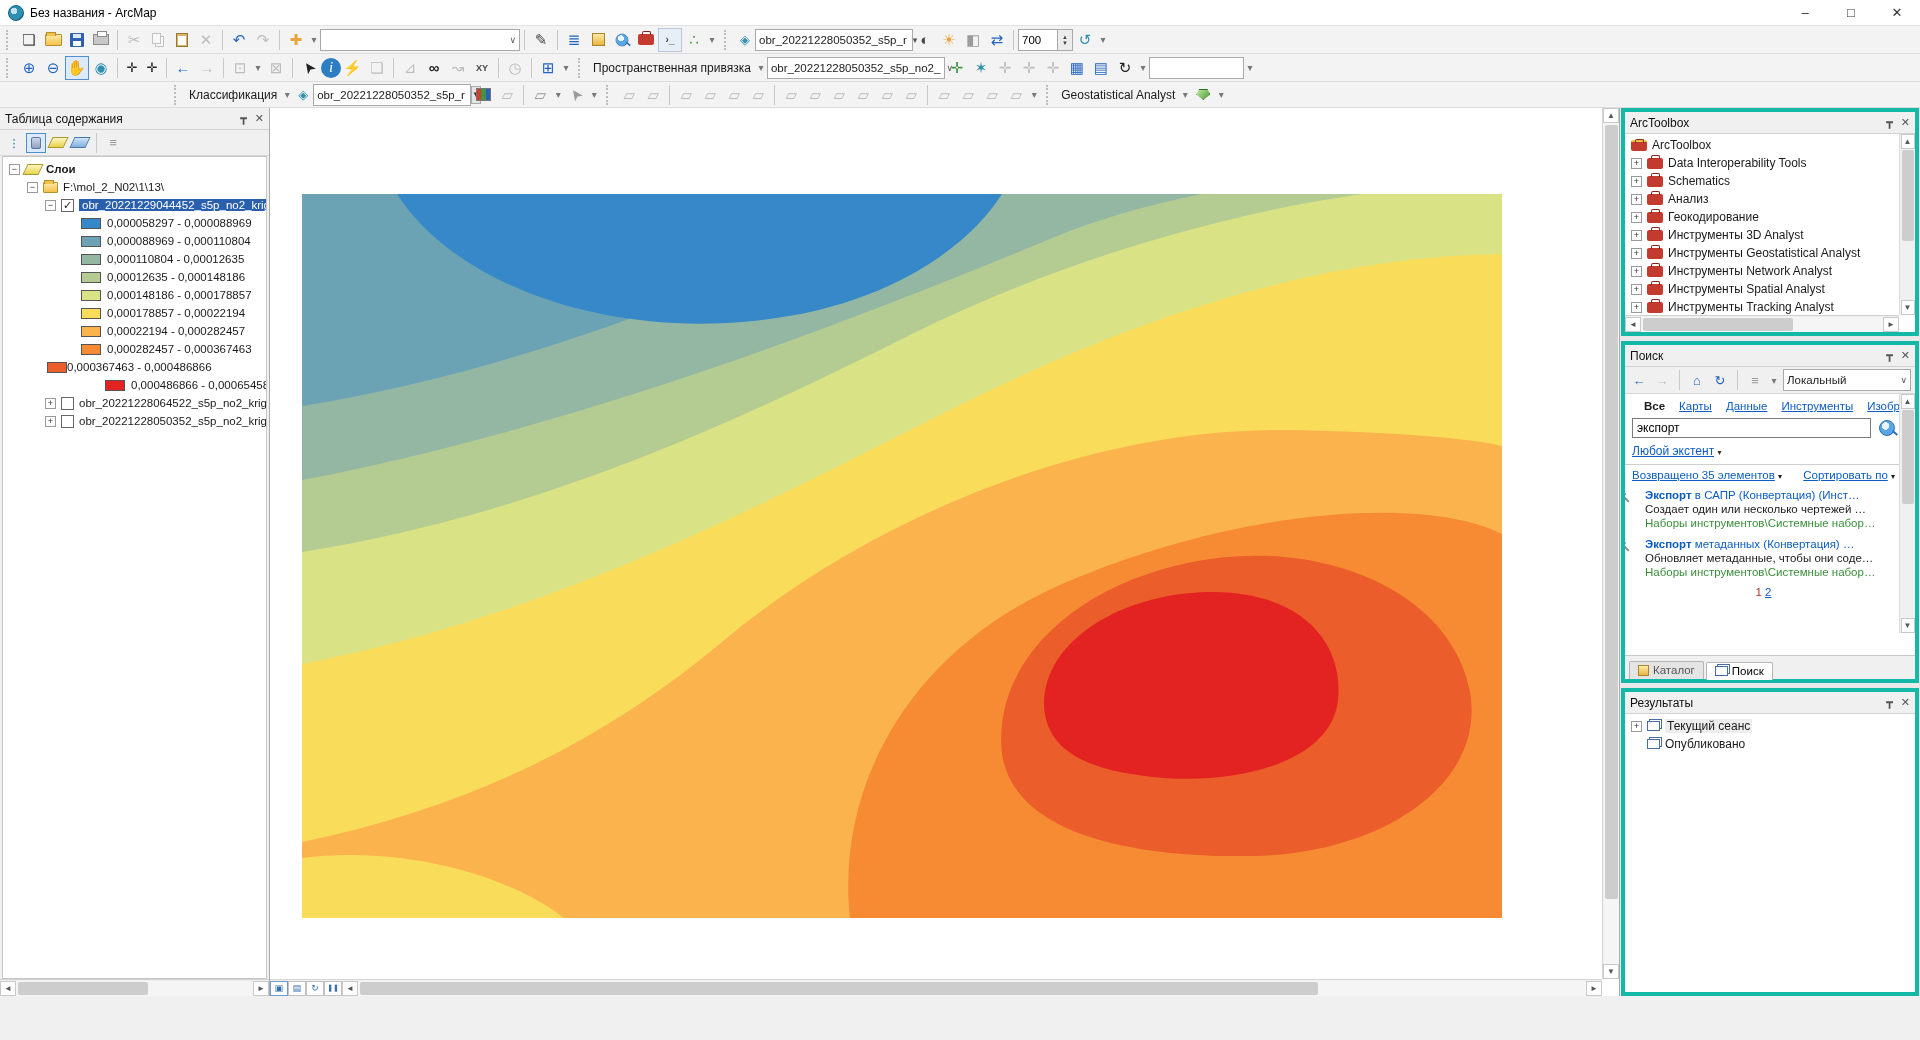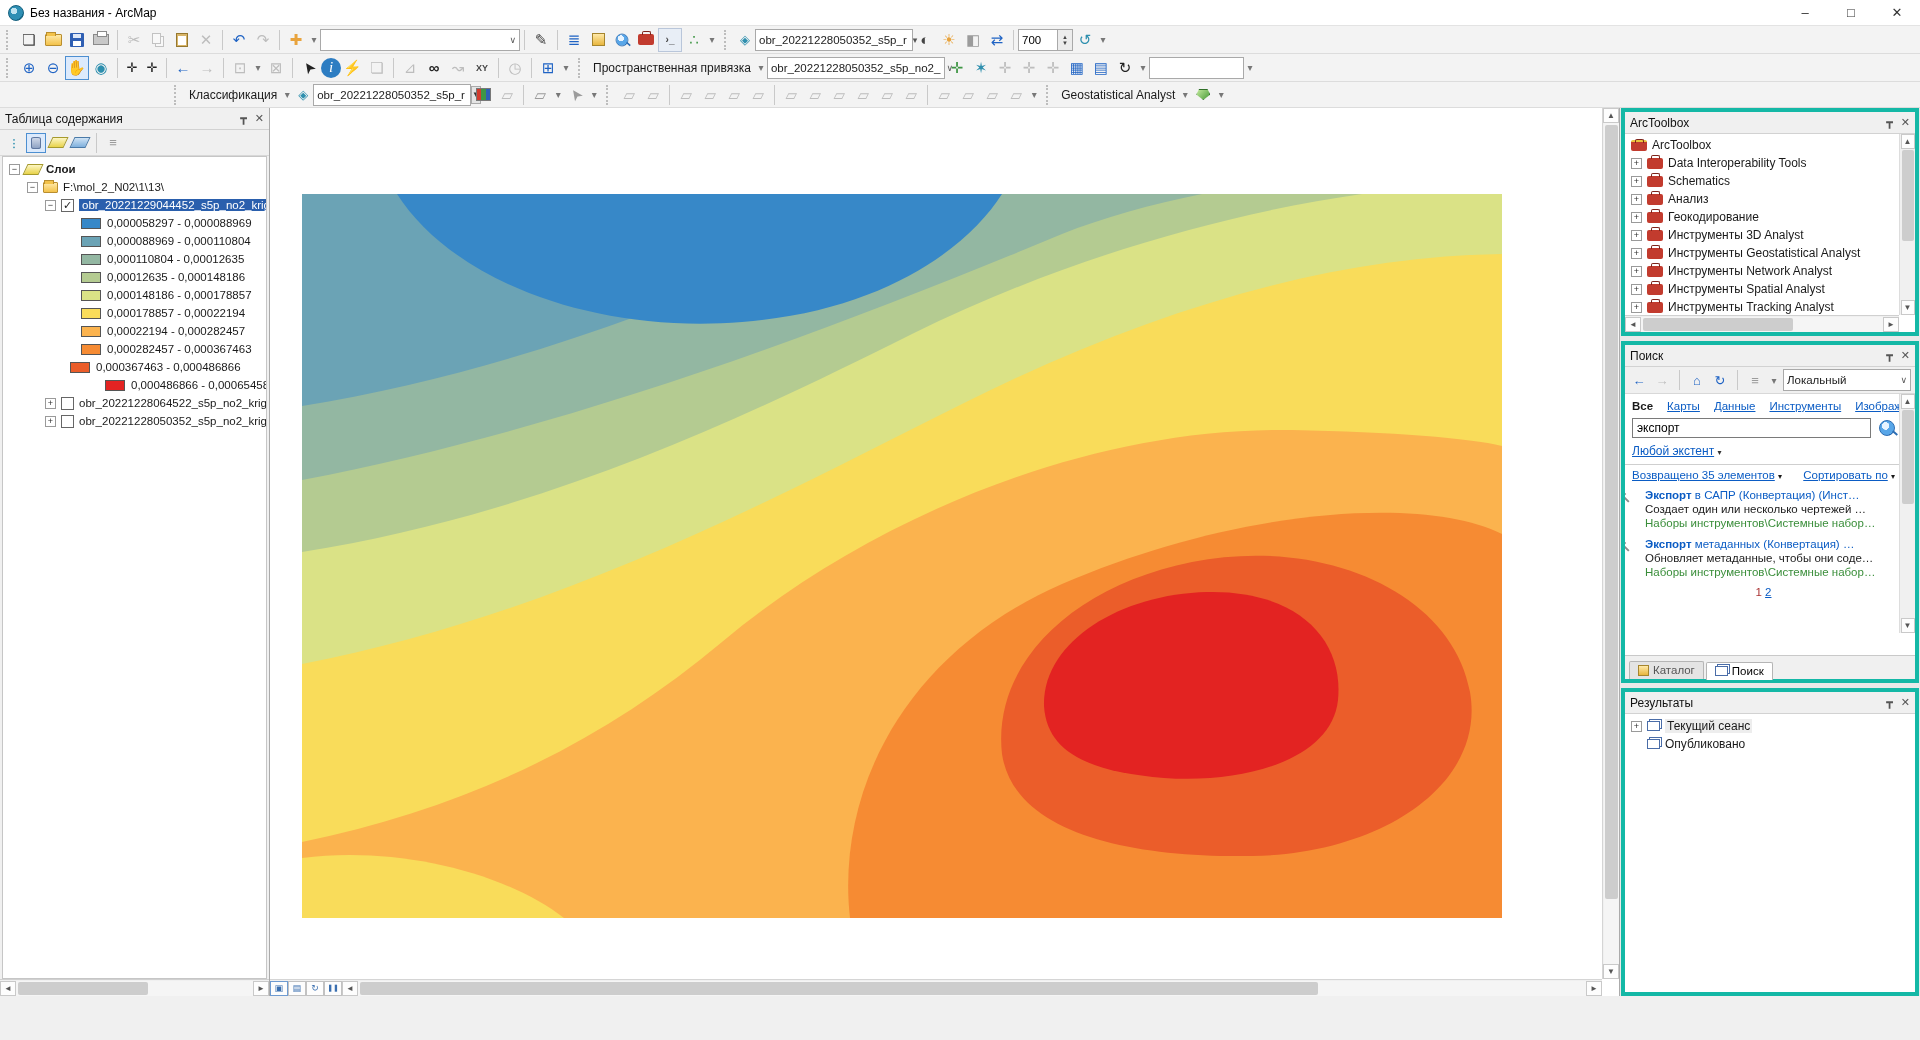--- a/index.html
+++ b/index.html
@@ -111,21 +111,21 @@
   .atbrow { display:flex; align-items:center; height:18px; font-size:12px; white-space:nowrap; padding-left:6px; gap:5px; }
   .atb .content { display:flex; flex-direction:column; }
   .atb-list { flex:1; overflow:hidden; padding-top:2px; }
   .vscr { position:absolute; right:0; top:0; bottom:0; width:16px; background:#f0f0f0; border-left:1px solid #ddd;
           display:flex; flex-direction:column; align-items:center; }
 
   
   .srch { height:342px; }
   .srchtools { height:27px; display:flex; align-items:center; gap:3px; padding:0 4px; border-bottom:1px solid #d8d8d8; background:#f0f0f0; }
   .srchbody { background:#fff; flex:1; position:relative; padding:4px 20px 0 7px; overflow:hidden; }
-  .tabsrow { display:flex; gap:14px; align-items:center; font-size:11.5px; margin:2px 0 6px; }
+  .tabsrow { display:flex; gap:14px; align-items:center; font-size:11.5px; margin:2px 12px 6px; }
   .link { color:#0b5cc4; text-decoration:underline; cursor:pointer; }
   .greent { color:#3a8e3a; }
   .srchinputrow { display:flex; align-items:center; gap:8px; margin-bottom:6px; }
   .srchinputrow input { flex:1; height:20px; border:1px solid #7a7a7a; font:12px "Liberation Sans",sans-serif; padding:0 4px; }
   .resrow { display:flex; gap:5px; margin:7px 0; font-size:11.5px; line-height:14px; }
   .divline { border-top:1px solid #cfcfcf; margin:6px -13px 4px -7px; }
   .pagerow { text-align:center; font-size:11.5px; margin-top:2px; }
   .bottomtabs { height:24px; display:flex; align-items:flex-end; padding-left:4px; gap:2px; background:#f0f0f0; border-top:1px solid #c9c9c9; }
   .btab { display:flex; align-items:center; gap:4px; padding:2px 8px 3px; font-size:11.5px; border:1px solid #b5b5b5;
           border-bottom:none; background:#e4e4e4; color:#555; border-radius:2px 2px 0 0; }
@@ -387,21 +387,21 @@
             <span>0,000178857 - 0,00022194</span>
           </div>
         <div class="trow" style="padding-left:78px;gap:6px">
             <span class="sw" style="background-color: rgb(251, 179, 78);"></span>
             <span>0,00022194 - 0,000282457</span>
           </div>
         <div class="trow" style="padding-left:78px;gap:6px">
             <span class="sw" style="background-color: rgb(246, 139, 51);"></span>
             <span>0,000282457 - 0,000367463</span>
           </div>
-        <div class="trow" style="padding-left:67px;gap:6px">
+        <div class="trow" style="padding-left:44px;">
             <span class="sw" style="background-color: rgb(235, 93, 42);"></span>
             <span>0,000367463 - 0,000486866</span>
           </div>
         <div class="trow" style="padding-left:102px;gap:6px">
             <span class="sw" style="background-color: rgb(227, 35, 34);"></span>
             <span>0,000486866 - 0,000654586</span>
           </div>
         <div class="trow" style="padding-left:42px;gap:5px">
           <span class="exp">+</span>
           <span class="cb"></span>

